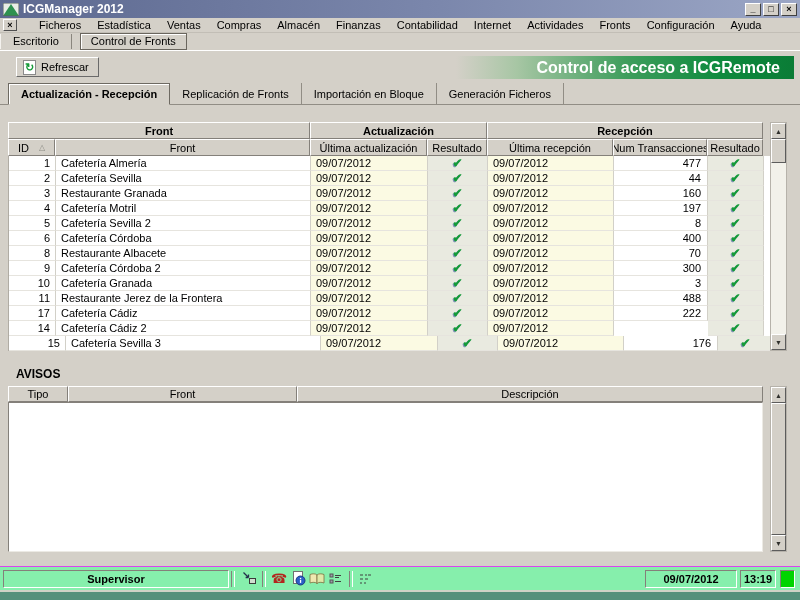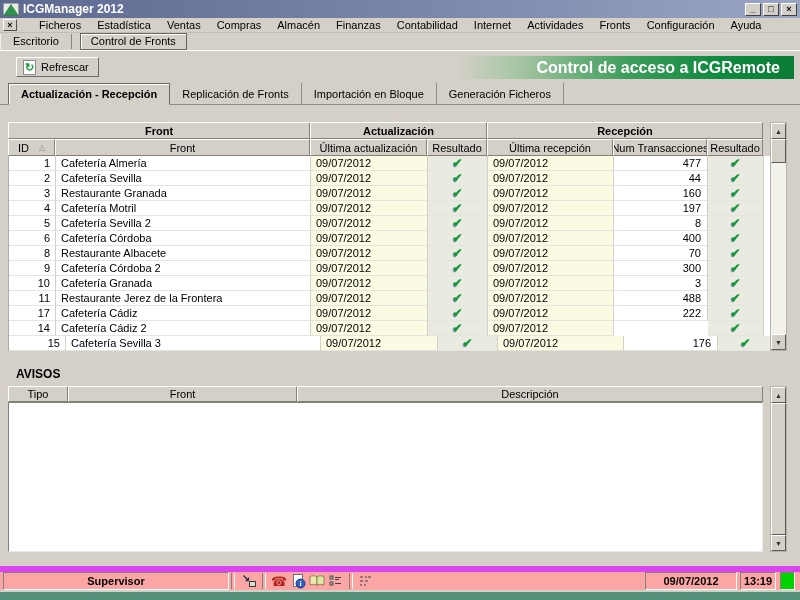--- a/index.html
+++ b/index.html
@@ -81,22 +81,22 @@
     border:1px solid;border-color:#fff #5c5c5c #5c5c5c #fff;box-sizing:border-box;}
 
   
   .avisos-title{position:absolute;left:16px;top:316px;font-weight:bold;font-size:12px;}
   .avisos{position:absolute;left:8px;top:335px;width:779px;}
   .avisos .chrow{height:16px;}
   .avisos-body{position:absolute;left:8px;top:351px;width:755px;height:150px;background:#fff;
     border:1px solid;border-color:#84807a #eceae4 #eceae4 #84807a;box-sizing:border-box;}
 
   
-  .statusbar{position:absolute;left:0;top:566px;width:800px;height:24px;background:#fca5a5;
-    border-top:6px solid #d946ef;display:flex;align-items:center;box-sizing:border-box;}
+  .statusbar{position:absolute;left:0;top:566px;width:800px;height:24px;background:#86efac;
+    border-top:1px solid #d946ef;display:flex;align-items:center;box-sizing:border-box;}
   .sbpanel{border:1px solid;border-color:#84807a #fff #fff #84807a;height:18px;box-sizing:border-box;
     display:flex;align-items:center;justify-content:center;}
   .sb-user{margin-left:3px;width:226px;font-weight:bold;}
   .sb-sep{width:2px;height:16px;margin:0 2px;border-left:1px solid #84807a;border-right:1px solid #fff;}
   .sb-icons{display:flex;align-items:center;gap:3px;margin-left:4px;}
   .sb-ico{width:16px;height:16px;display:flex;align-items:center;justify-content:center;}
   .phone-glyph{color:#b3261e;font-size:13px;line-height:13px;}
   .sb-spacer{flex:1;}
   .sb-date{width:92px;font-weight:bold;}
   .sb-time{width:36px;margin-left:3px;font-weight:bold;}

